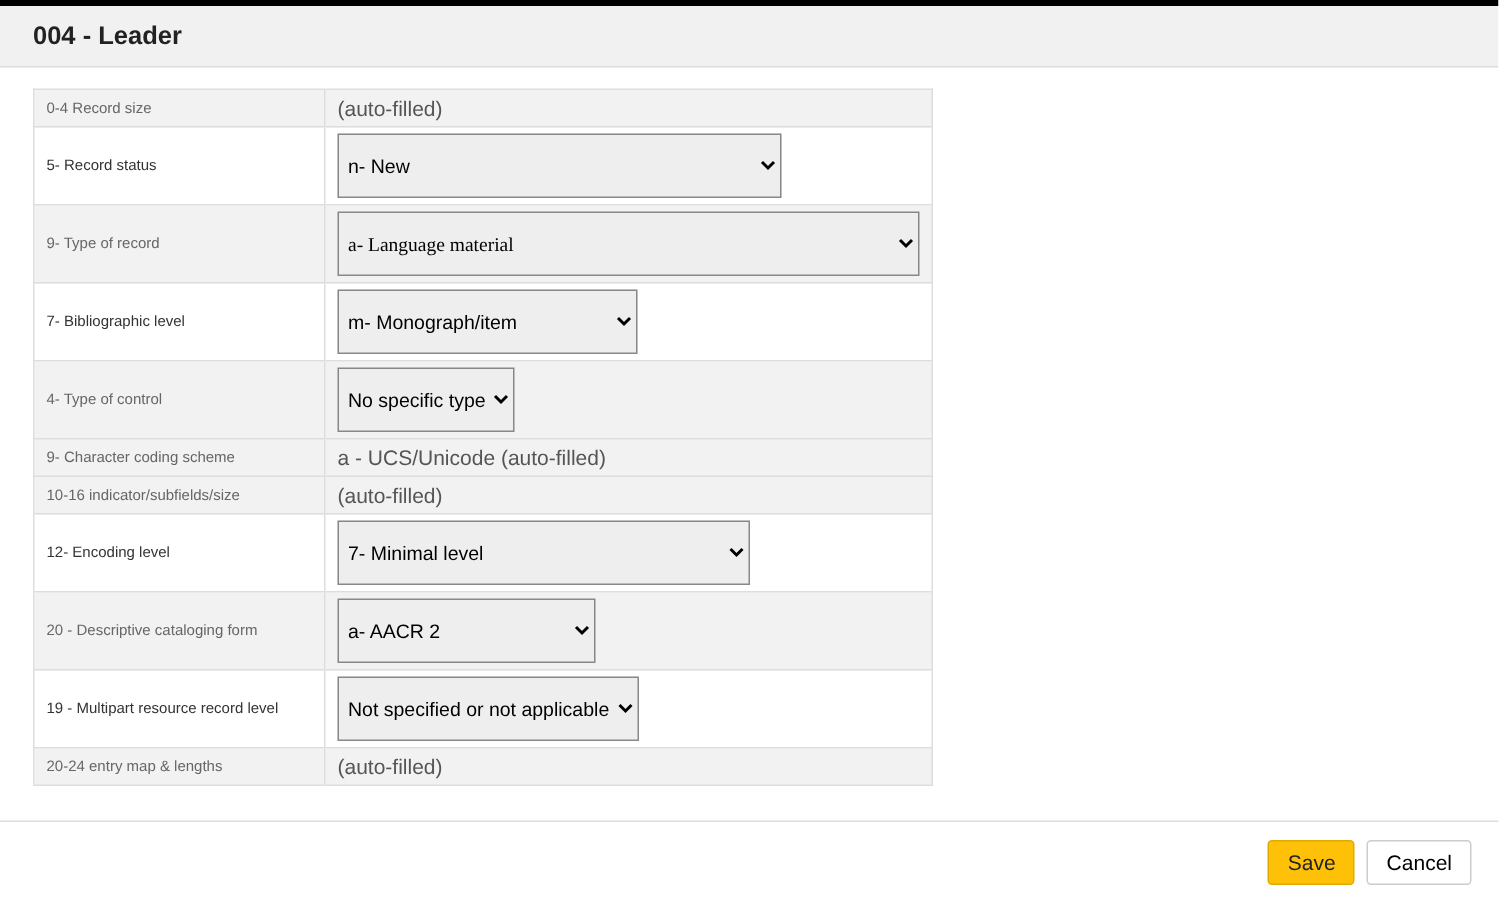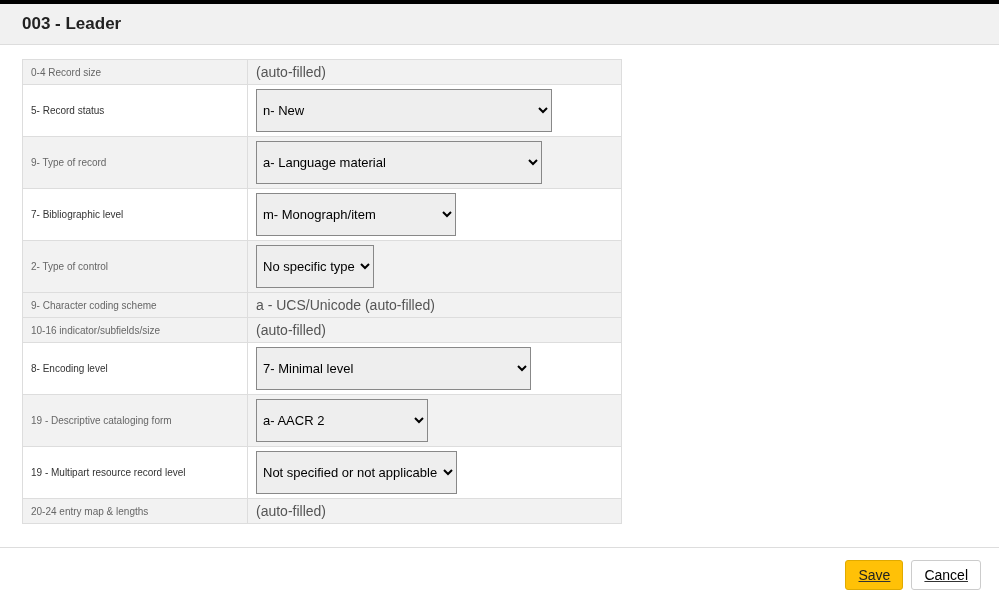--- a/index.html
+++ b/index.html
@@ -72,21 +72,20 @@
       padding: 12px 2px;
       border: 1px solid #888;
       background: #eee;
     }
     .footer {
       border-top: 1px solid #ddd;
       padding: 12px 18px;
       display: flex;
       justify-content: flex-end;
       gap: 8px;
-      text-decoration: underline;
     }
     .btn {
       font-size: 14px;
       padding: 6px 12px;
       border-radius: 3px;
       border: 1px solid #ccc;
       background: #fff;
       cursor: pointer;
     }
     .btn-primary {
@@ -94,80 +93,80 @@
       border: 1px solid #e0aa00;
       color: #222;
     }
   </style>
 </head>
 <body>
 
 <div class="top-bar"></div>
 
 <div class="header">
-  <h2>003 - Leader</h2>
+  <h2>004 - Leader</h2>
 </div>
 
 <div class="content">
   <table class="form-table">
     <tbody>
         <tr class="shaded">
       <td class="label-cell">0-4 Record size</td>
       <td class="value-cell"><span class="static-text">(auto-filled)</span></td>
     </tr>
     <tr>
       <td class="label-cell">5- Record status</td>
       <td class="value-cell">
         <select style="width: 296px;">
           <option>n- New</option>
         </select>
       </td>
     </tr>
     <tr class="shaded">
       <td class="label-cell">9- Type of record</td>
       <td class="value-cell">
-        <select style="width: 286px;">
+        <select style="width: 388px; font-family: Liberation Serif, serif;">
           <option>a- Language material</option>
         </select>
       </td>
     </tr>
     <tr>
       <td class="label-cell">7- Bibliographic level</td>
       <td class="value-cell">
         <select style="width: 200px;">
           <option>m- Monograph/item</option>
         </select>
       </td>
     </tr>
     <tr class="shaded">
-      <td class="label-cell">2- Type of control</td>
+      <td class="label-cell">4- Type of control</td>
       <td class="value-cell">
         <select>
           <option>No specific type</option>
         </select>
       </td>
     </tr>
     <tr class="shaded">
       <td class="label-cell">9- Character coding scheme</td>
       <td class="value-cell"><span class="static-text">a - UCS/Unicode (auto-filled)</span></td>
     </tr>
     <tr class="shaded">
       <td class="label-cell">10-16 indicator/subfields/size</td>
       <td class="value-cell"><span class="static-text">(auto-filled)</span></td>
     </tr>
     <tr>
-      <td class="label-cell">8- Encoding level</td>
+      <td class="label-cell">12- Encoding level</td>
       <td class="value-cell">
         <select style="width: 275px;">
           <option>7- Minimal level</option>
         </select>
       </td>
     </tr>
     <tr class="shaded">
-      <td class="label-cell">19 - Descriptive cataloging form</td>
+      <td class="label-cell">20 - Descriptive cataloging form</td>
       <td class="value-cell">
         <select style="width: 172px;">
           <option>a- AACR 2</option>
         </select>
       </td>
     </tr>
     <tr>
       <td class="label-cell">19 - Multipart resource record level</td>
       <td class="value-cell">
         <select>

